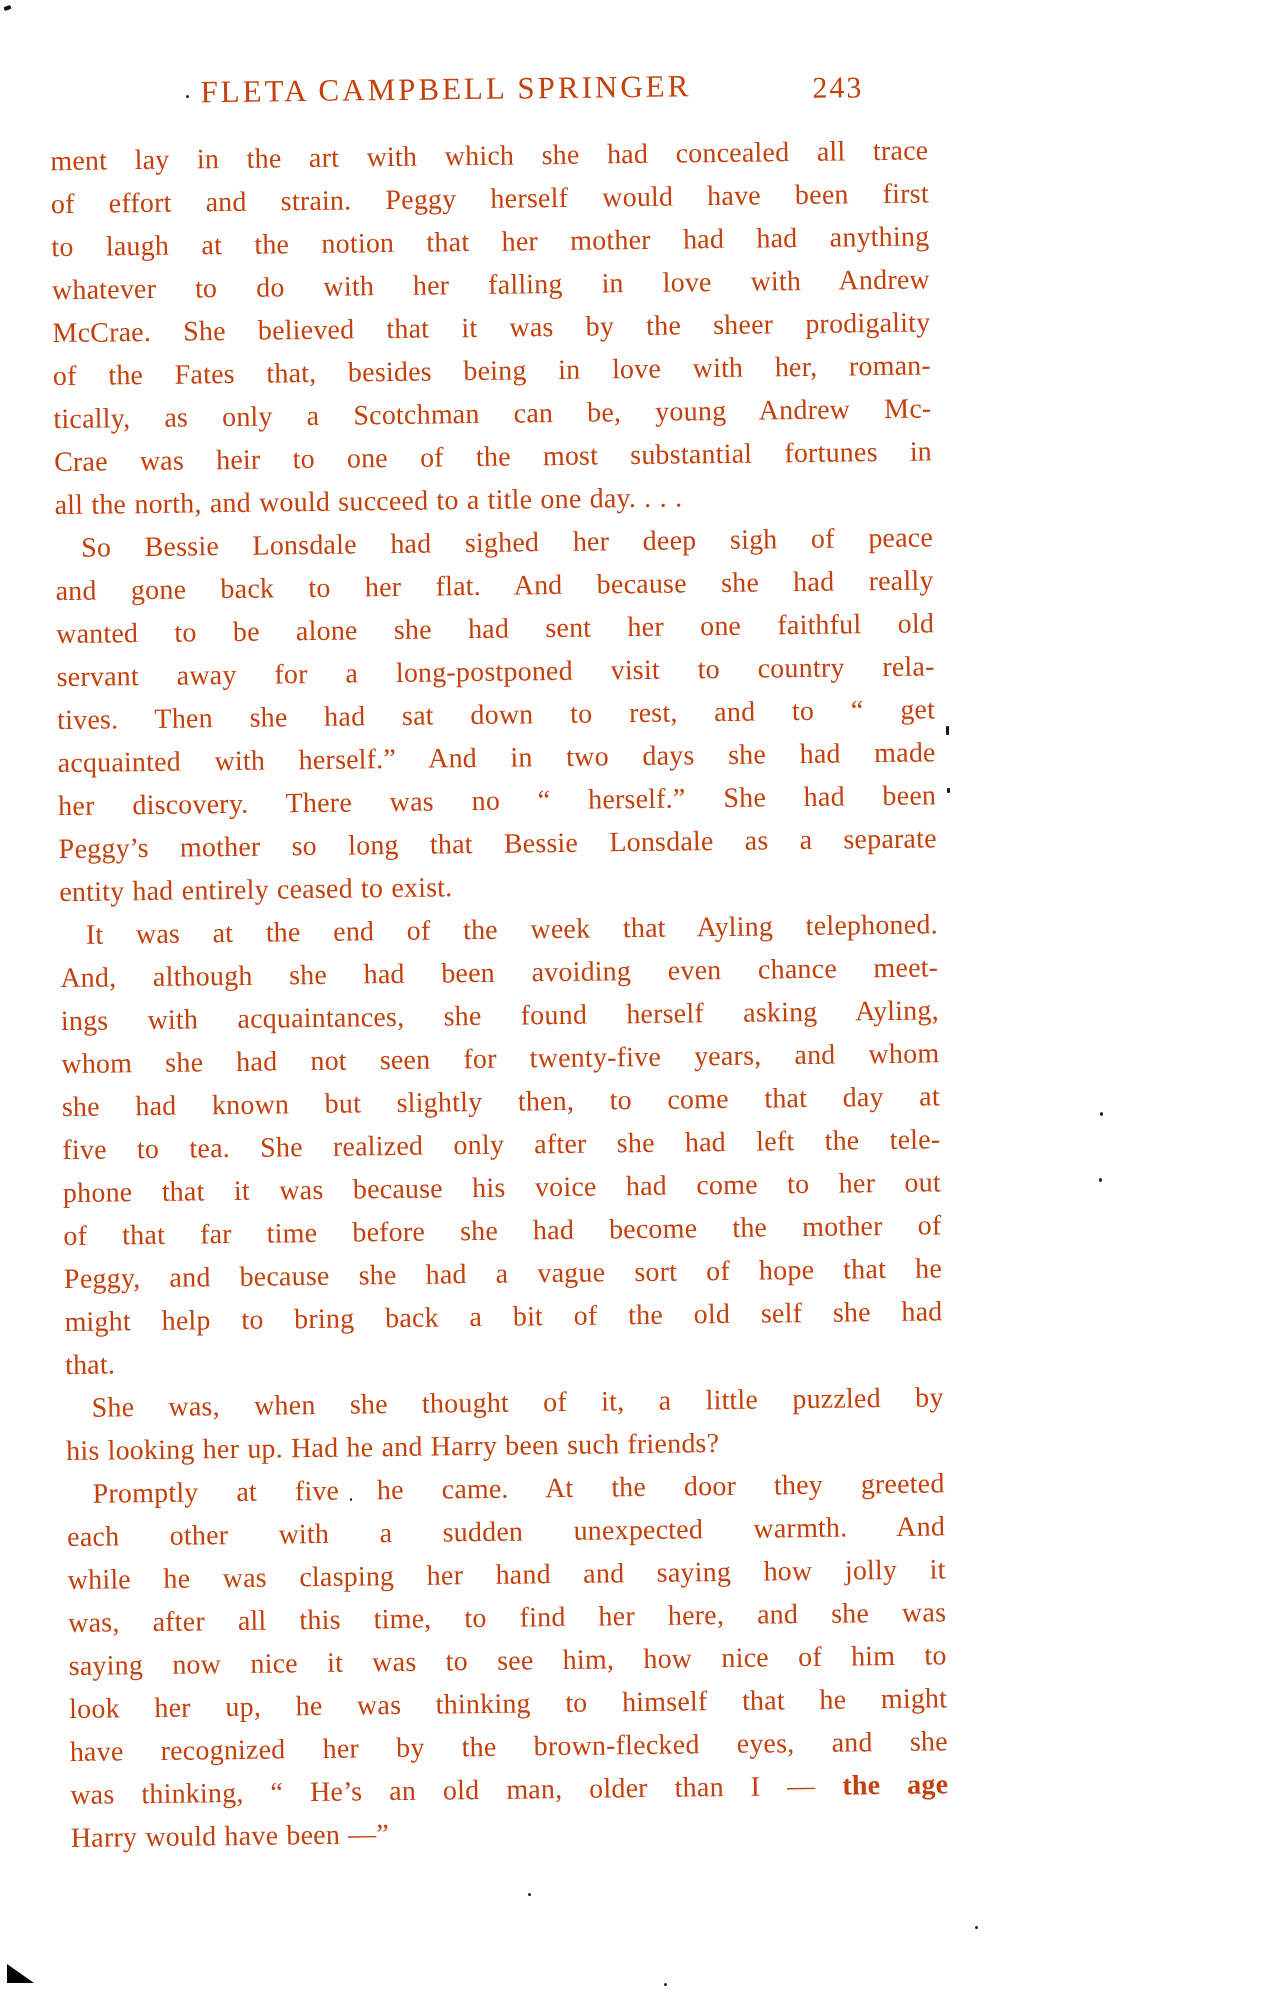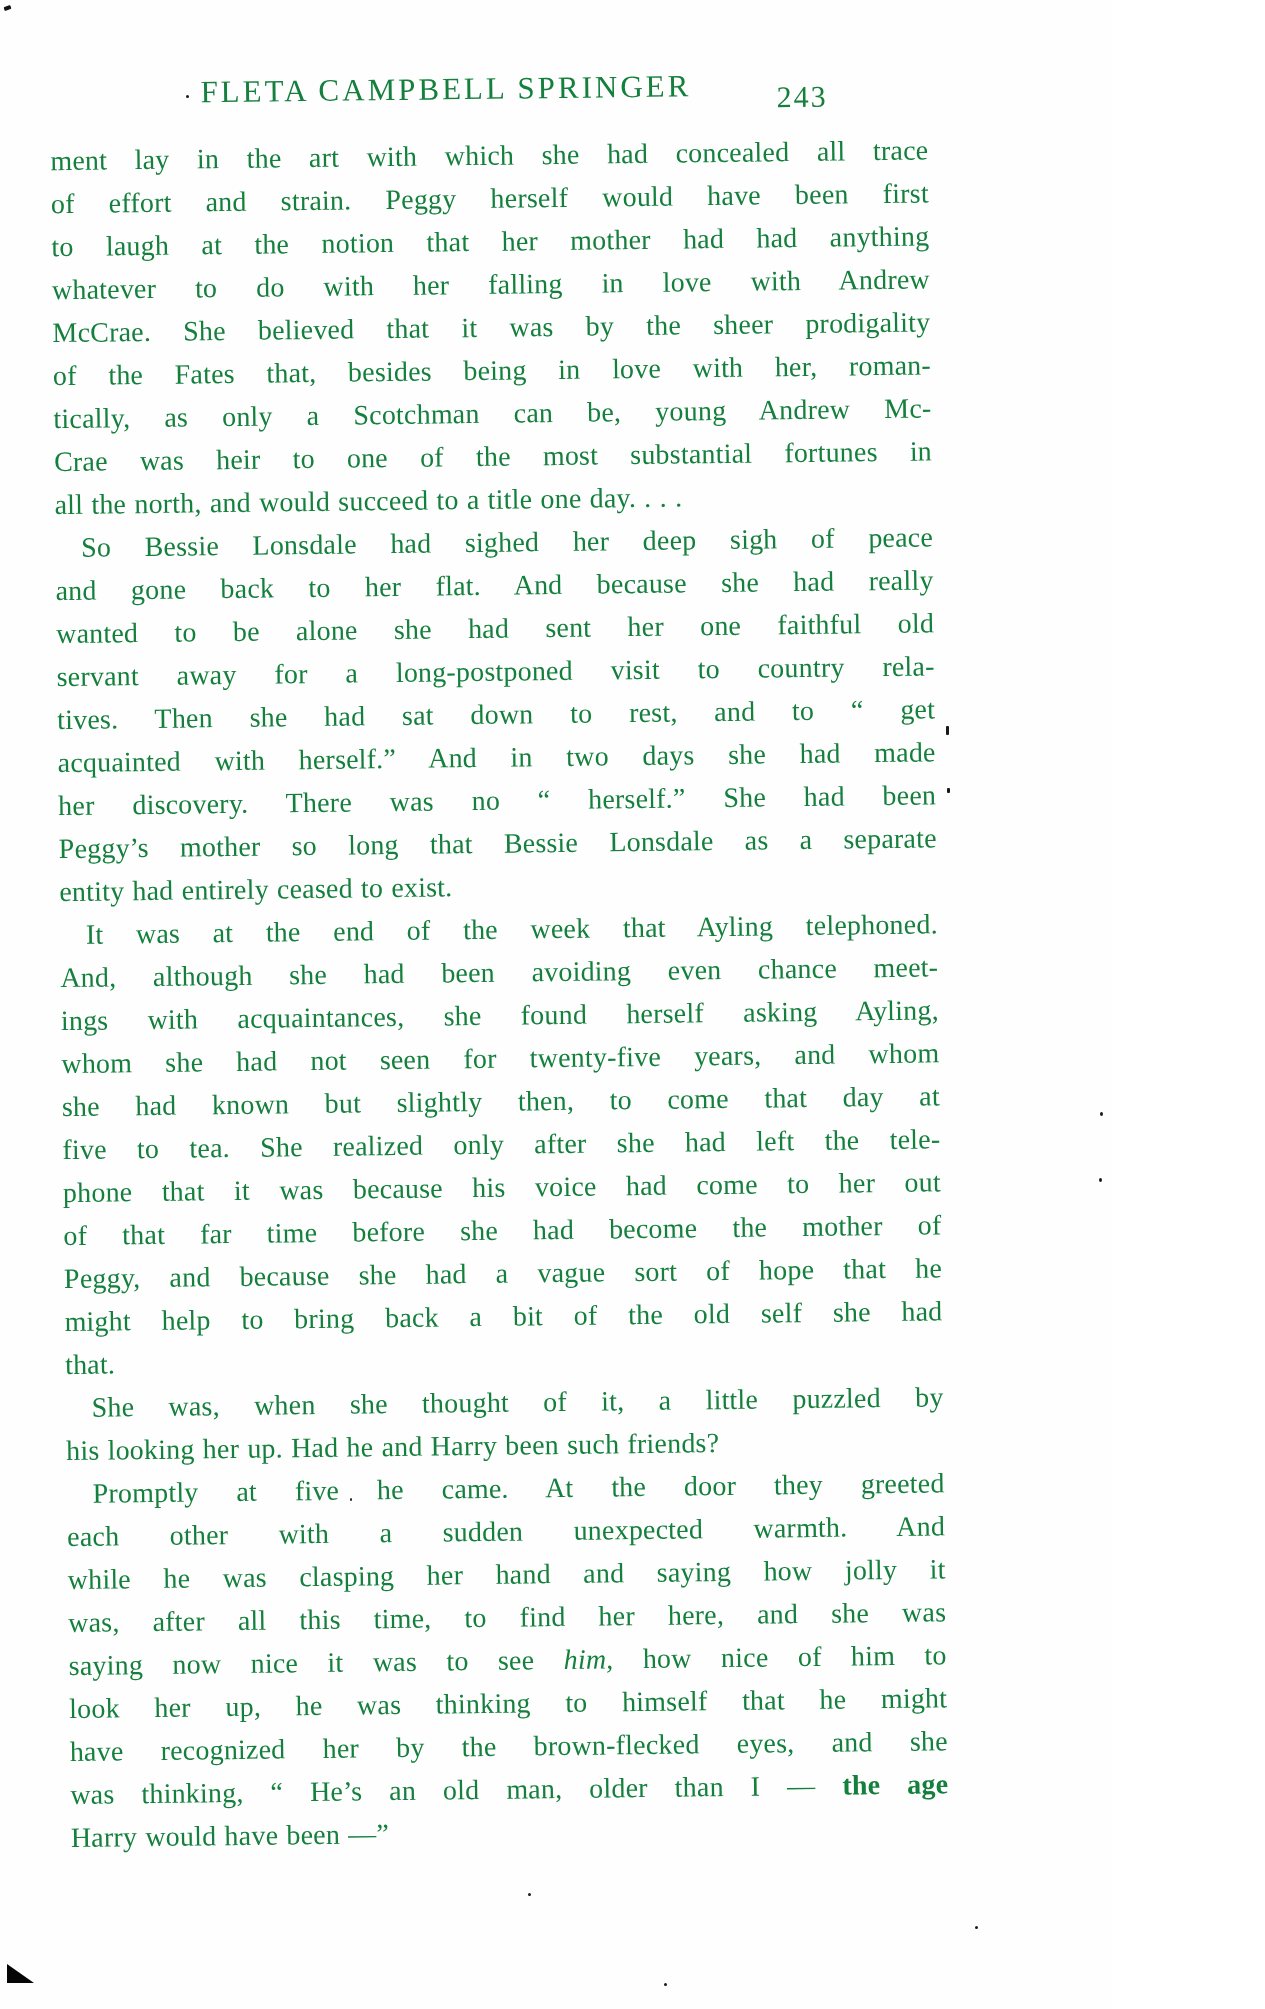--- a/index.html
+++ b/index.html
@@ -7,21 +7,21 @@
     padding: 0;
     background: #ffffff;
   }
   .page {
     position: relative;
     width: 1112px;
     height: 2009px;
     background: #fefefe;
     overflow: hidden;
     font-family: "Liberation Serif", serif;
-    color: #15803d;
+    color: #c2410c;
   }
   .scan-rotate {
     position: absolute;
     left: 0; top: 0; right: 0; bottom: 0;
     transform: rotate(-0.7deg);
     transform-origin: 50% 35%;
   }
   .running-head {
     position: absolute;
     top: 70px;
@@ -33,25 +33,24 @@
     position: absolute;
     left: 208px;
     top: 0;
     font-size: 31px;
     letter-spacing: 3px;
     font-weight: 500;
     white-space: nowrap;
   }
   .folio {
     position: absolute;
-    left: 784px;
+    left: 820px;
     top: 4px;
     font-size: 30px;
     letter-spacing: 2px;
-    margin-top: 9px;
   }
   .text-block {
     position: absolute;
     left: 57px;
     top: 133px;
     width: 878px;
   }
   .para { margin: 0; }
   .para.indent .line:first-child { text-indent: 26px; }
   .line {
@@ -60,21 +59,21 @@
     height: 43px;
     text-align: justify;
     text-align-last: justify;
     white-space: nowrap-override; 
     letter-spacing: 0.2px;
     word-spacing: 1px;
   }
   .line.last {
     text-align-last: left;
   }
-  .it { font-style: italic; }
+  .it { }
   .bd { font-weight: bold; }
 
   
   .speck {
     position: absolute;
     background: #1a1a1a;
     border-radius: 50%;
   }
   .corner-triangle {
     position: absolute;

